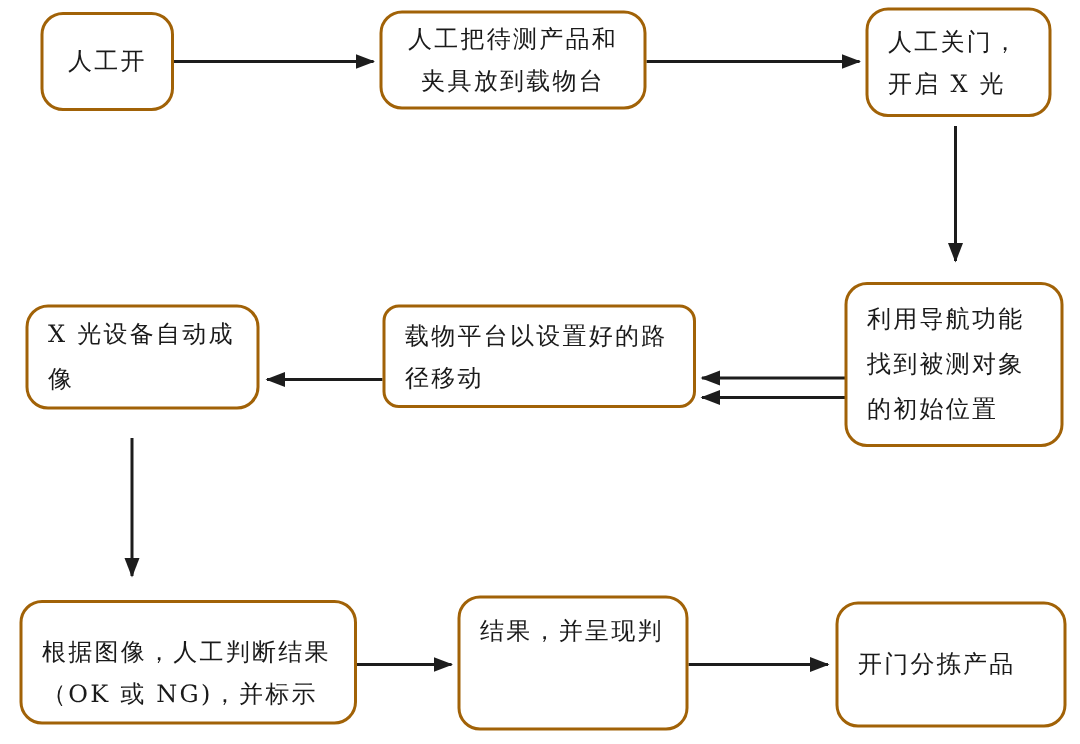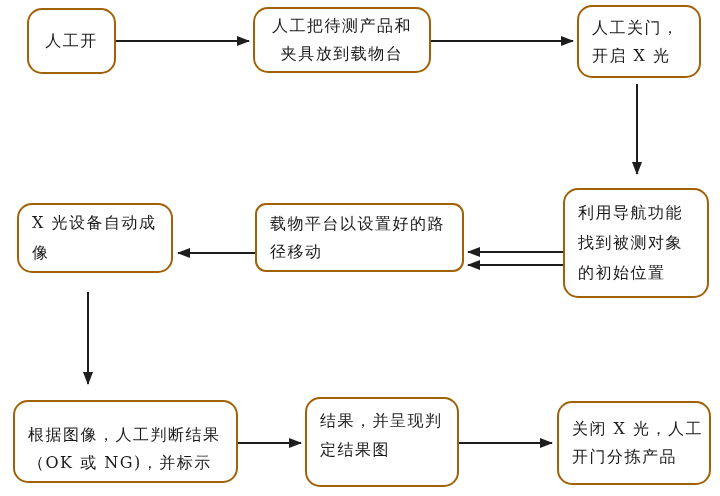--- a/index.html
+++ b/index.html
@@ -92,21 +92,19 @@
     <div class="tline">像</div>
   </div>
 
   <div id="node-g" class="node">
     <div class="tline">根据图像，人工判断结果</div>
     <div class="tline">（OK 或 NG)，并标示</div>
   </div>
 
   <div id="node-h" class="node">
     <div class="tline">结果，并呈现判</div>
-    <div class="tline">定结果图</div>
   </div>
 
   <div id="node-i" class="node">
-    <div class="tline">关闭 X 光，人工</div>
     <div class="tline">开门分拣产品</div>
   </div>
 
 </div>
 
 </body></html>

